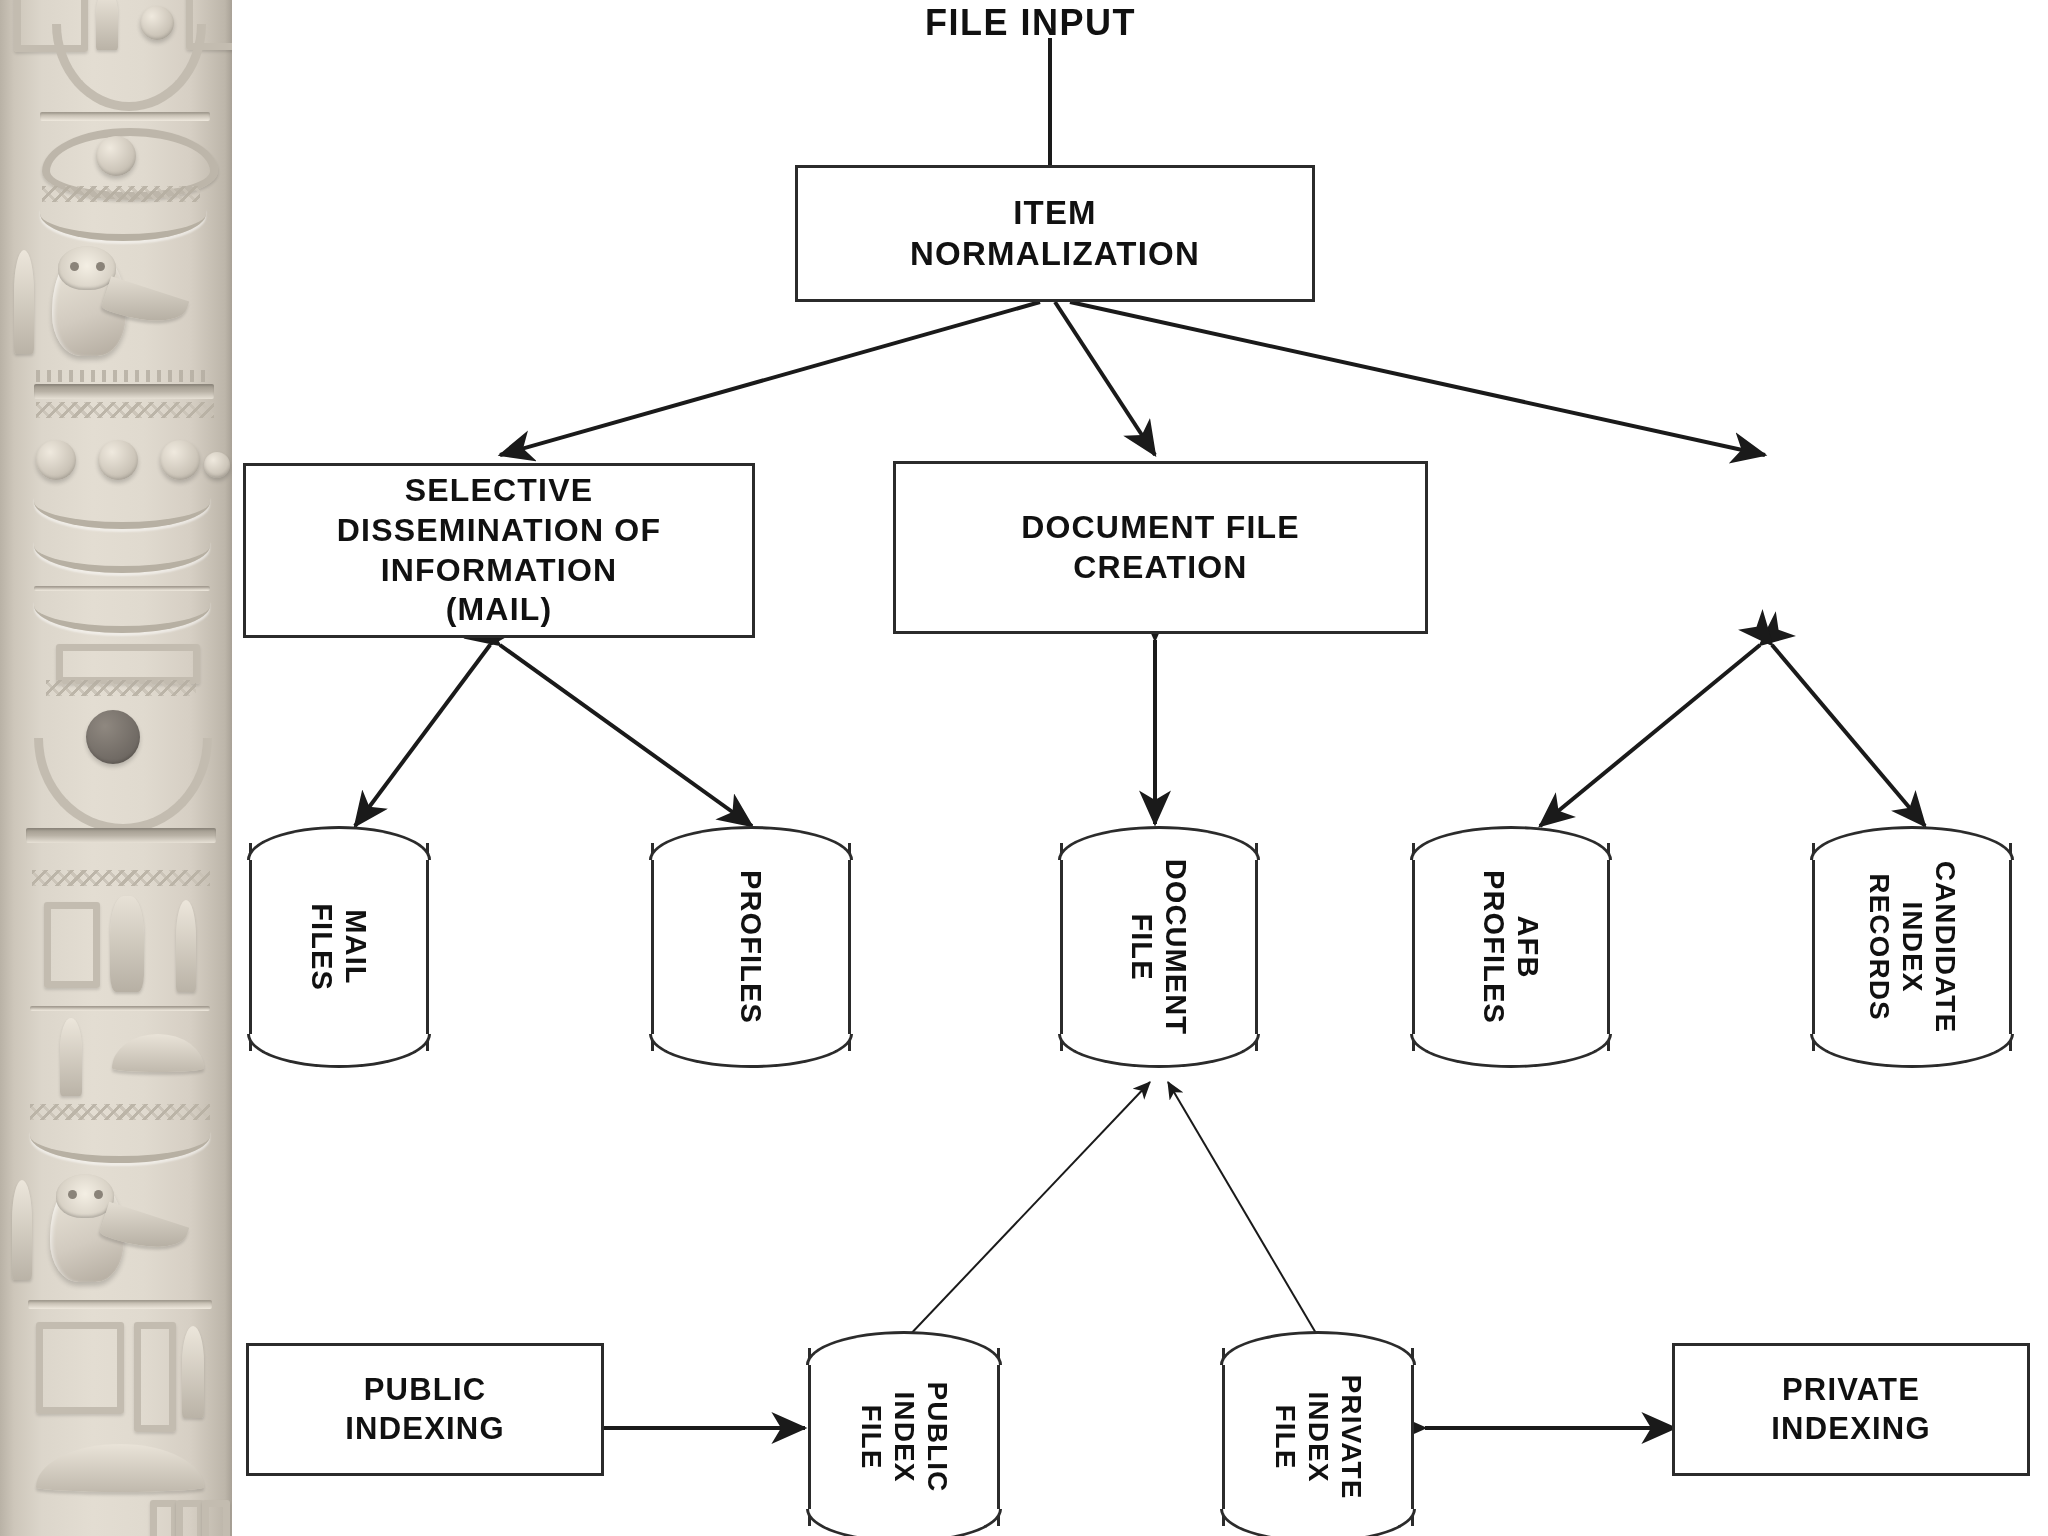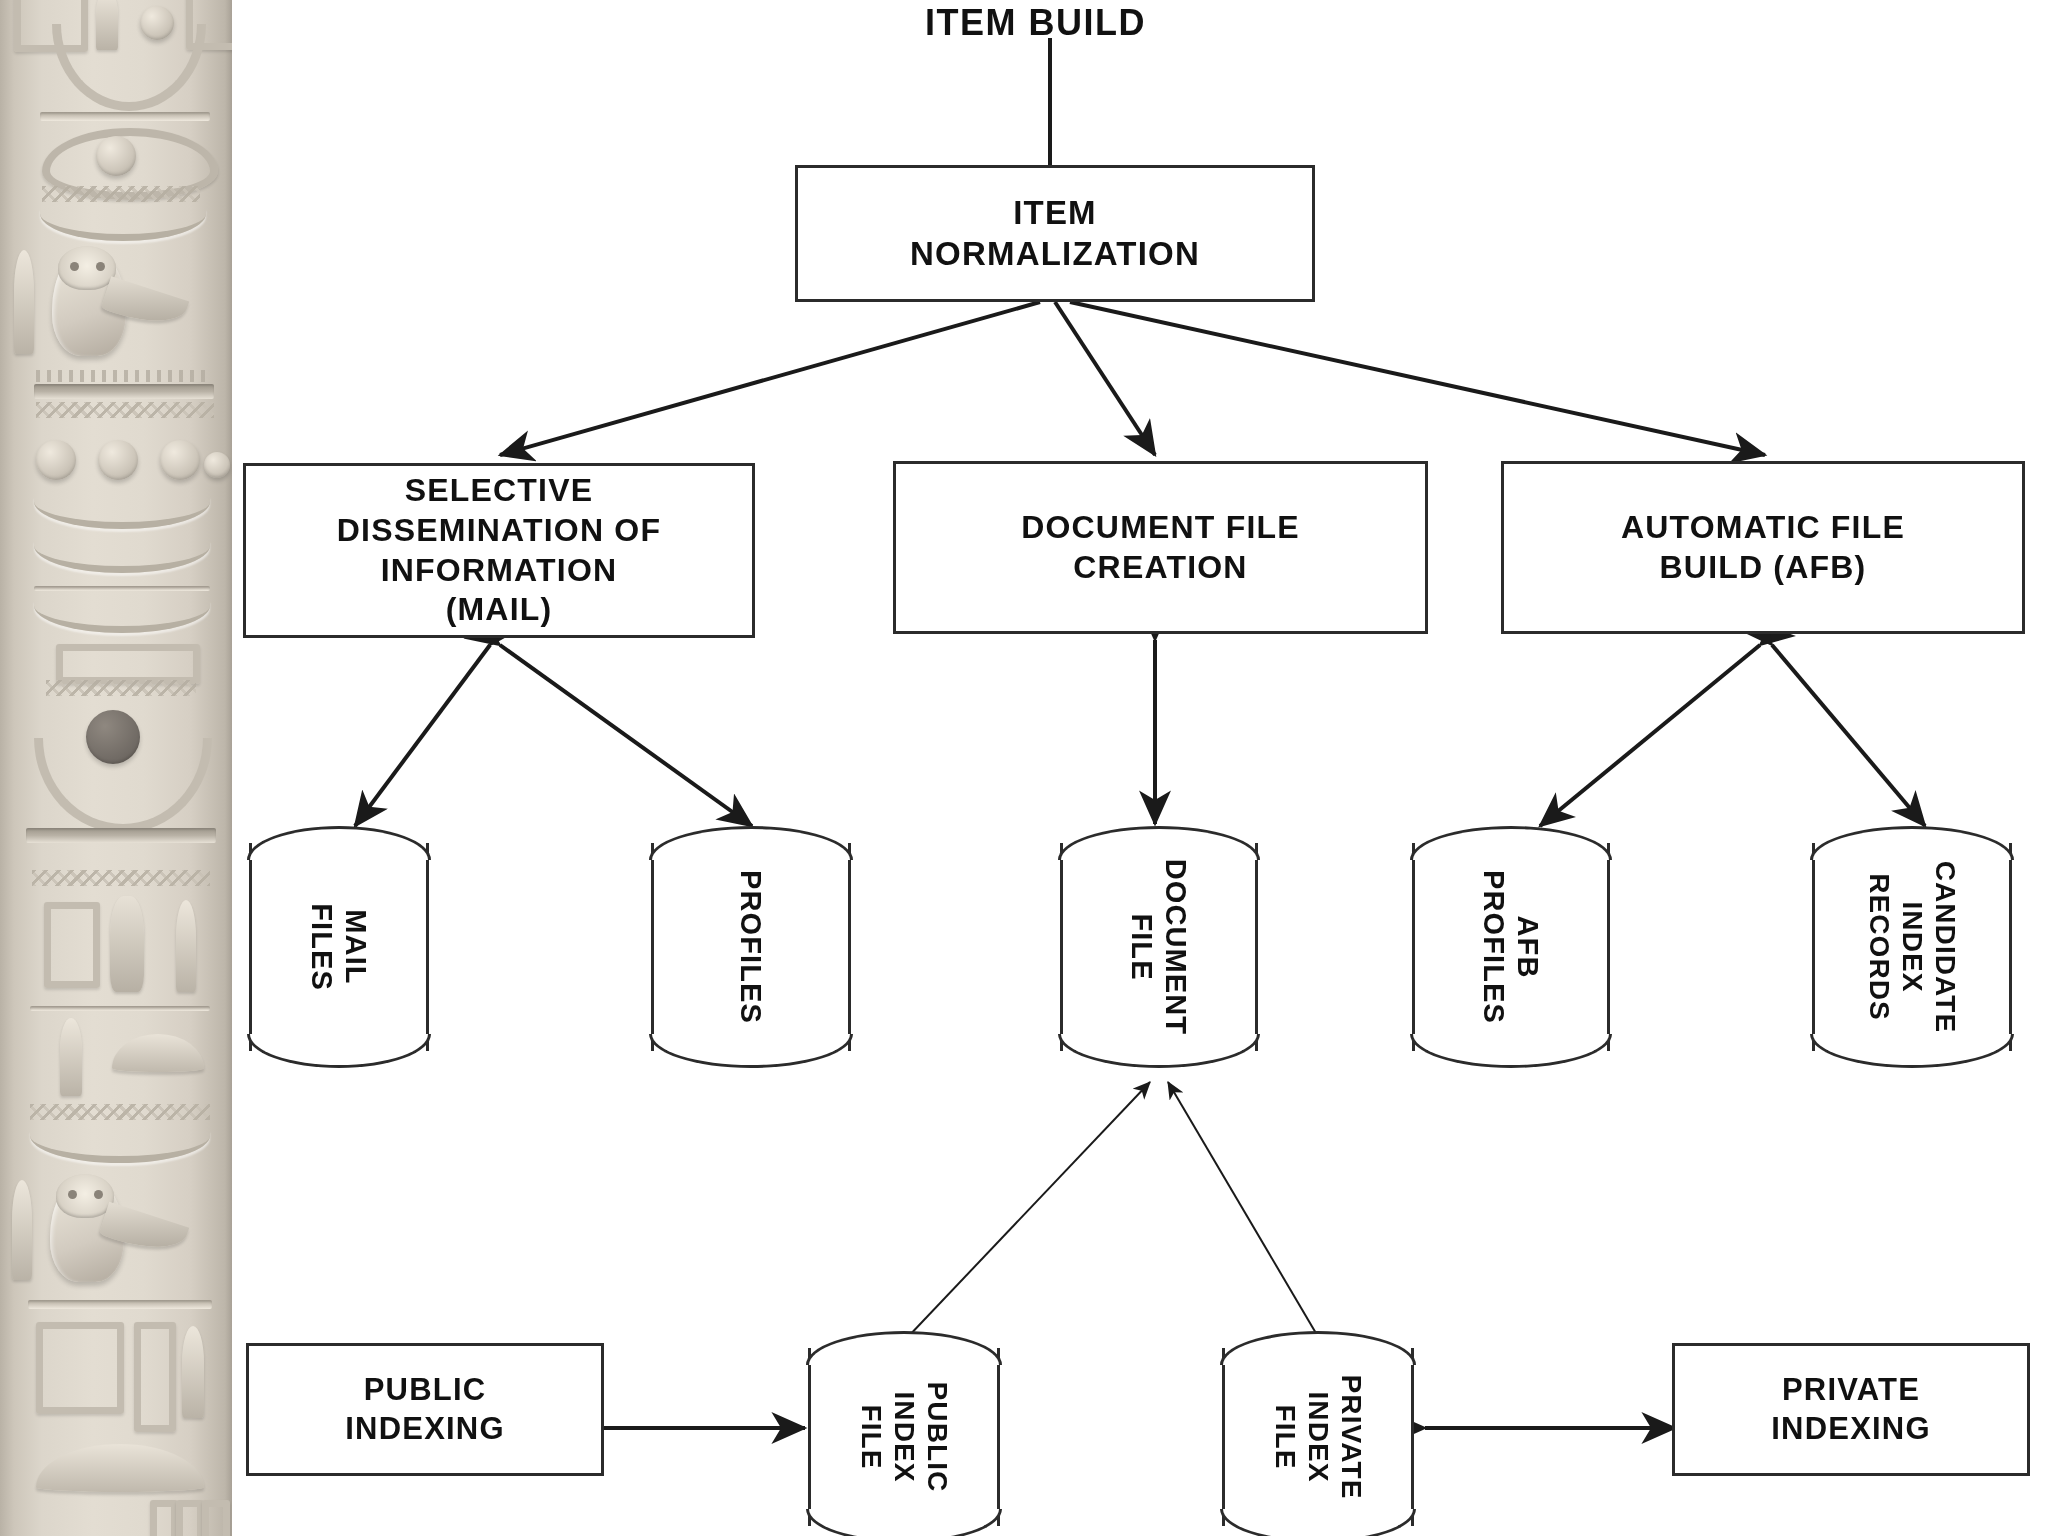--- a/index.html
+++ b/index.html
@@ -194,43 +194,39 @@
       <line x1="1772" y1="645" x2="1925" y2="826" marker-end="url(#ah)" marker-start="url(#ah)"></line>
 
       <line x1="905" y1="1340" x2="1150" y2="1082" stroke-width="2" marker-end="url(#ah)"></line>
       <line x1="1320" y1="1340" x2="1168" y2="1082" stroke-width="2" marker-end="url(#ah)"></line>
 
       <line x1="604" y1="1428" x2="805" y2="1428" marker-end="url(#ah)" marker-start="url(#ah)"></line>
       <line x1="1425" y1="1428" x2="1675" y2="1428" marker-end="url(#ah)" marker-start="url(#ah)"></line>
     </g>
   </svg>
 
-  <div class="freetext" style="left:925px;top:2px;font-size:36px;">ITEM BUILD</div>
+  <div class="freetext" style="left:925px;top:2px;font-size:36px;">FILE INPUT</div>
 
   <div class="node" style="left:243px;top:463px;width:512px;height:175px;font-size:32px;">
     <span class="lbl">SELECTIVE
 DISSEMINATION OF
 INFORMATION
 (MAIL)</span>
   </div>
 
   <div class="node" style="left:795px;top:165px;width:520px;height:137px;font-size:33px;">
     <span class="lbl">ITEM
 NORMALIZATION</span>
   </div>
 
   <div class="node" style="left:893px;top:461px;width:535px;height:173px;font-size:32px;">
     <span class="lbl">DOCUMENT FILE
 CREATION</span>
   </div>
 
-  <div class="node" style="left:1501px;top:461px;width:524px;height:173px;font-size:32px;">
-    <span class="lbl">AUTOMATIC FILE
-BUILD (AFB)</span>
-  </div>
 
   <div class="node" style="left:246px;top:1343px;width:358px;height:133px;font-size:31px;">
     <span class="lbl">PUBLIC
 INDEXING</span>
   </div>
 
   <div class="node" style="left:1672px;top:1343px;width:358px;height:133px;font-size:31px;">
     <span class="lbl">PRIVATE
 INDEXING</span>
   </div>

